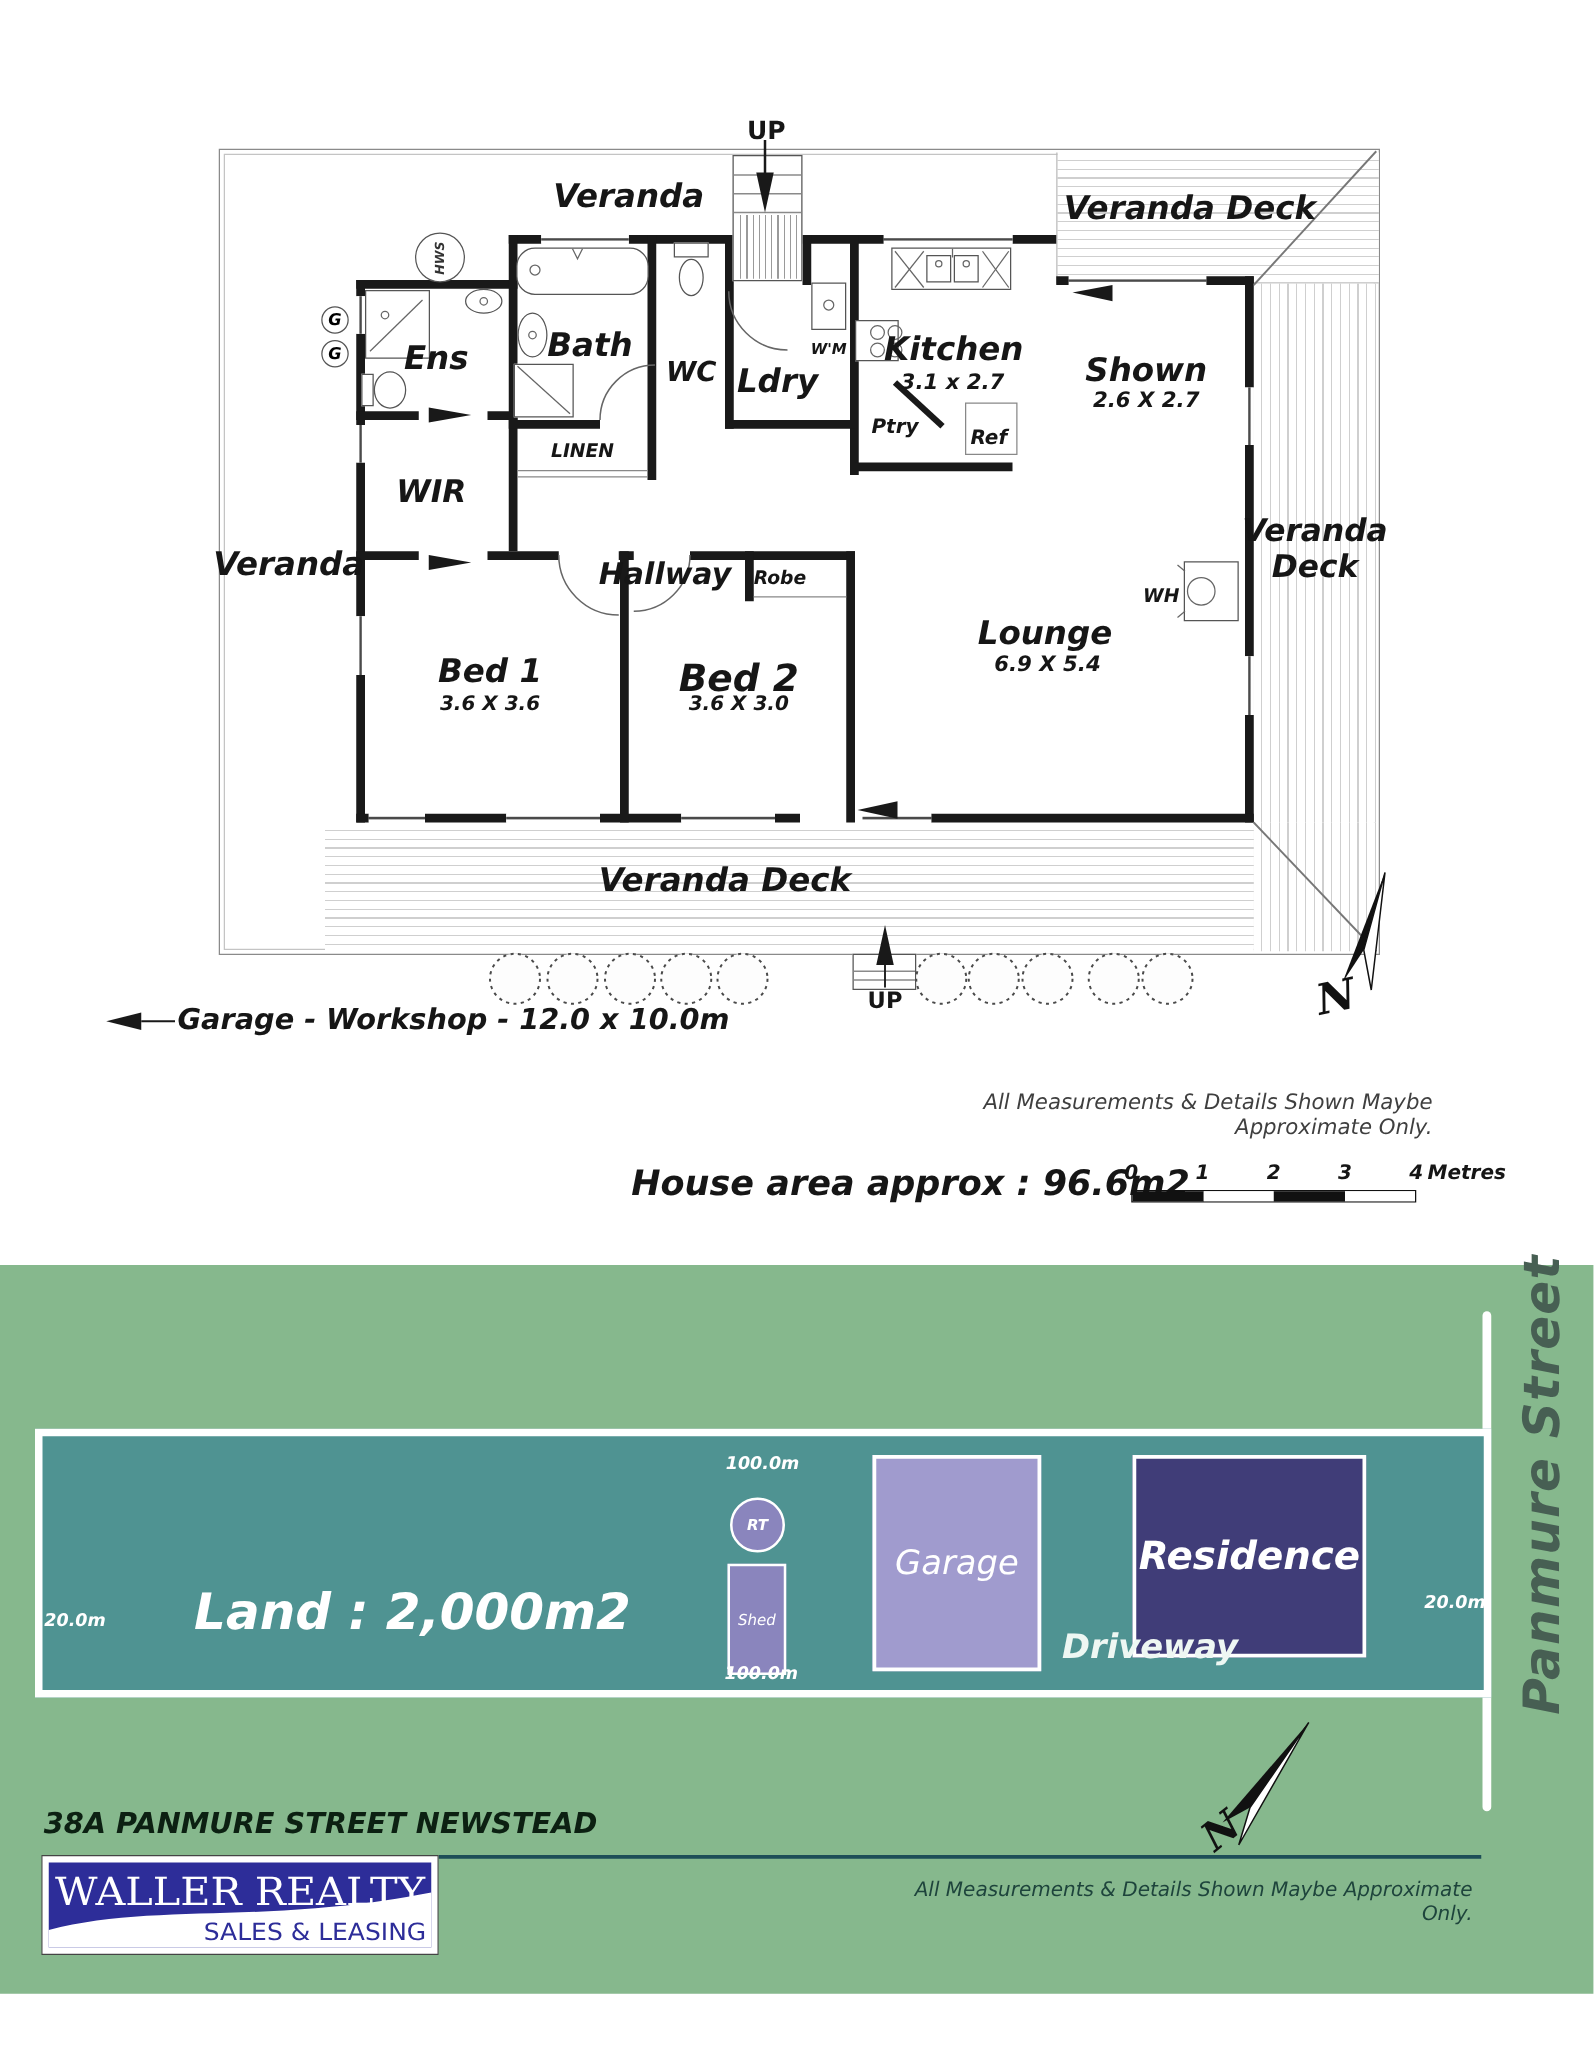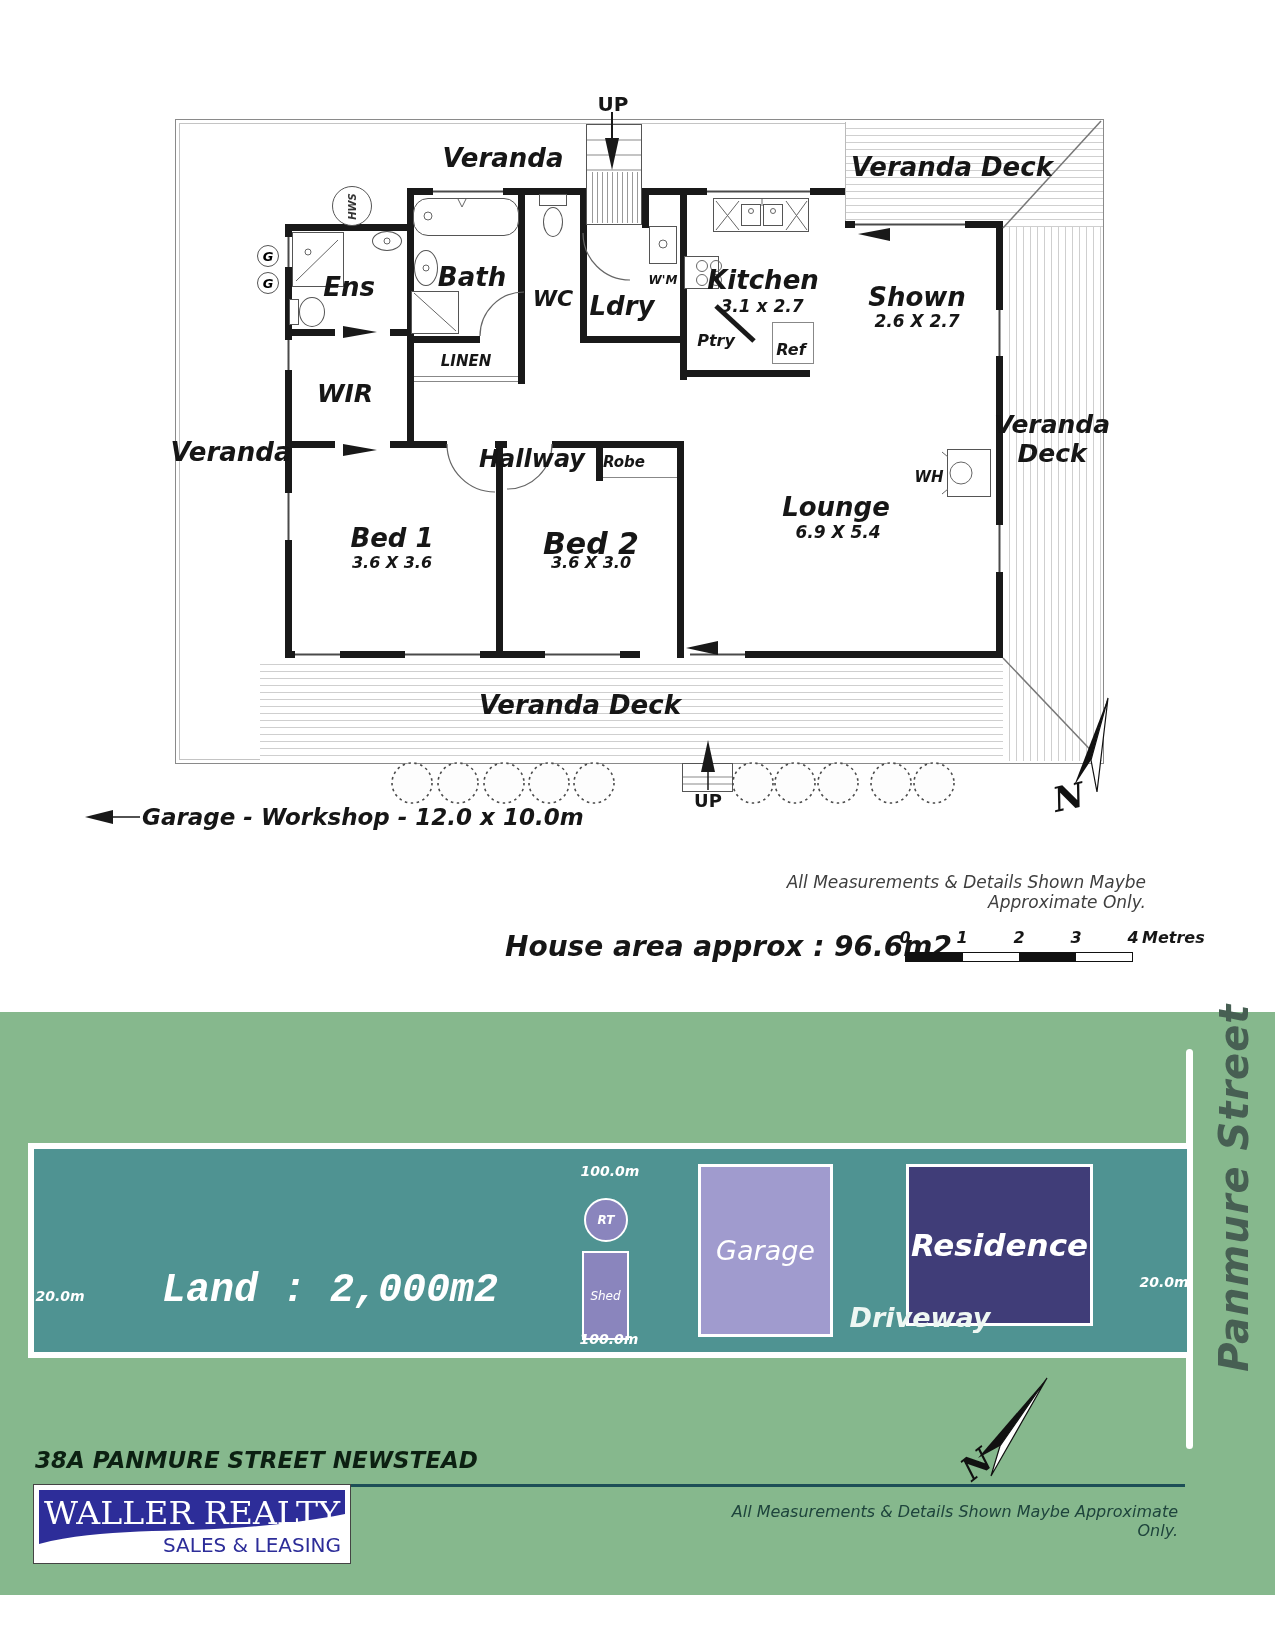--- a/index.html
+++ b/index.html
@@ -270,21 +270,21 @@
   <div class="lbl" style="left:1076px;top:938px;font-size:16px;">3</div>
   <div class="lbl" style="left:1133px;top:938px;font-size:16px;">4</div>
   <div class="lbl" style="left:1142px;top:938px;transform:translate(0,-50%);font-size:16px;">Metres</div>
   <div class="abs" style="left:905px;top:952px;width:228px;height:10px;border:1px solid #111;box-sizing:border-box;display:flex;">
     <span style="flex:1;background:#111;"></span>
     <span style="flex:1;background:#fff;"></span>
     <span style="flex:1;background:#111;"></span>
     <span style="flex:1;background:#fff;"></span>
   </div>
 
-  <div class="lbl" style="left:330px;top:1291px;font-size:40px;color:#fff;font-family:Liberation Mono, monospace;">Land : 2,000m2</div>
+  <div class="lbl" style="left:330px;top:1291px;font-size:40px;color:#fff;">Land : 2,000m2</div>
   <div class="lbl" style="left:60px;top:1297px;font-size:14px;color:#fff;font-weight:600;">20.0m</div>
   <div class="lbl" style="left:1164px;top:1283px;font-size:14px;color:#fff;font-weight:600;">20.0m</div>
   <div class="lbl" style="left:610px;top:1172px;font-size:14px;color:#fff;font-weight:600;">100.0m</div>
   <div class="lbl" style="left:609px;top:1340px;font-size:14px;color:#fff;font-weight:600;">100.0m</div>
   <div class="lbl" style="left:920px;top:1318px;font-size:27px;color:#eef7f3;">Driveway</div>
   <div class="lbl" style="left:1035px;top:1156px;width:400px;transform:rotate(-90deg);transform-origin:center;text-align:center;
               left:1035px;top:1166px;font-size:40px;color:var(--street_text);letter-spacing:1px;position:absolute;">Panmure Street</div>
   <div class="abs" style="left:698px;top:1502px;width:480px;text-align:right;font-size:16px;font-style:italic;color:var(--disclaimer2_text);">
      <span>All Measurements &amp; Details Shown Maybe Approximate Only.</span></div>
   <div class="lbl" style="left:35px;top:1460px;transform:translate(0,-50%);font-size:23px;color:#0c2012;">38A PANMURE STREET NEWSTEAD</div>

